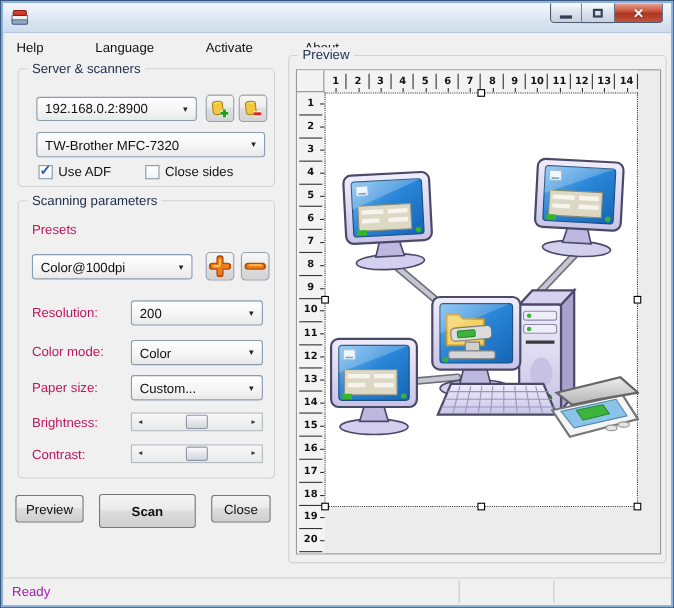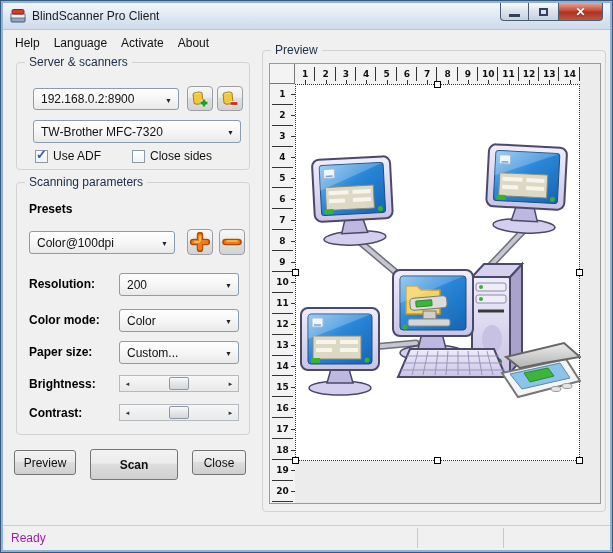--- a/index.html
+++ b/index.html
@@ -26,21 +26,21 @@
     display:flex; align-items:center; justify-content:center; cursor:default;
   }
   .wbtn.min { border-radius:0 0 0 4px; }
   .wbtn.max { border-left:none; border-right:none; }
   .wbtn.closebtn { width:45px; border-radius:0 0 4px 0; }
   .glyph-min { width:11px; height:3px; background:#33415a; margin-top:7px; }
   .glyph-max { width:9px; height:8px; border:2px solid #33415a; background:transparent; }
   .glyph-close { color:#fff; font-size:12px; font-weight:bold; text-shadow:0 1px 1px rgba(0,0,0,.4); }
 
   
-  .menubar { position:absolute; left:8px; top:34px; display:flex; }
+  .menubar { position:absolute; left:8px; top:34px; display:flex;gap:33px; }
   .menu-item { font-size:12px; color:#111; padding:2px 7px; }
 
   
   .group { position:absolute; border:1px solid #d2d2d2; border-radius:4px; }
   .gtitle {
     position:absolute; top:-8px; left:8px; background:#f0f0f0;
     padding:0 4px; font-size:12px; color:#20304c; white-space:nowrap;
   }
 
   
@@ -59,21 +59,21 @@
   .cb.checked .mark { display:block; }
 
   
   .ibtn {
     position:absolute; width:26px; height:25px; border:1px solid #9aa0a8; border-radius:4px;
     background:linear-gradient(#f7f7f7, #ececec 45%, #dfdfdf 50%, #d3d3d3);
     display:flex; align-items:center; justify-content:center;
   }
 
   
-  .lbl { position:absolute; font-size:12px; color:#000000; white-space:nowrap;font-weight:bold; }
+  .lbl { position:absolute; font-size:12px; color:#be185d; white-space:nowrap; }
 
   
   .slider {
     position:absolute; width:120px; height:17px; display:flex;
     border:1px solid #b4bac2; background:linear-gradient(#f7f7f7,#e9e9e9);
   }
   .sarrow { width:15px; display:flex; align-items:center; justify-content:center; font-size:6px; color:#333; }
   .strack { flex:1; position:relative; }
   .sthumb {
     position:absolute; top:1px; width:20px; height:13px; border:1px solid #8e98a4; border-radius:2px;
@@ -127,21 +127,20 @@
 <div class="win">
 
   <div class="titlebar">
     <span style="display:inline-flex;">
       <svg width="16" height="16" viewBox="0 0 16 16">
         <rect x="1" y="9" width="14" height="5" rx="1" fill="#8fa8c8" stroke="#3c5a7a"></rect>
         <rect x="1" y="6" width="14" height="4" fill="#f0f0f0" stroke="#667788"></rect>
         <rect x="2" y="1.5" width="12" height="4.5" rx="1.5" fill="#d33b2f" stroke="#8a1f16"></rect>
       </svg>
     </span>
-    <span class="title-text">BlindScanner Pro Client</span>
   </div>
   <div class="winbtns">
     <div class="wbtn min">
         <span class="glyph-min"></span>
       </div>
     <div class="wbtn max">
         <span class="glyph-max"></span>
       </div>
     <div class="wbtn closebtn" style="background: linear-gradient(rgb(234, 165, 149), rgb(194, 71, 47) 48%, rgb(169, 51, 32) 52%, rgb(196, 84, 60));">
         <span class="glyph-close">✕</span>

